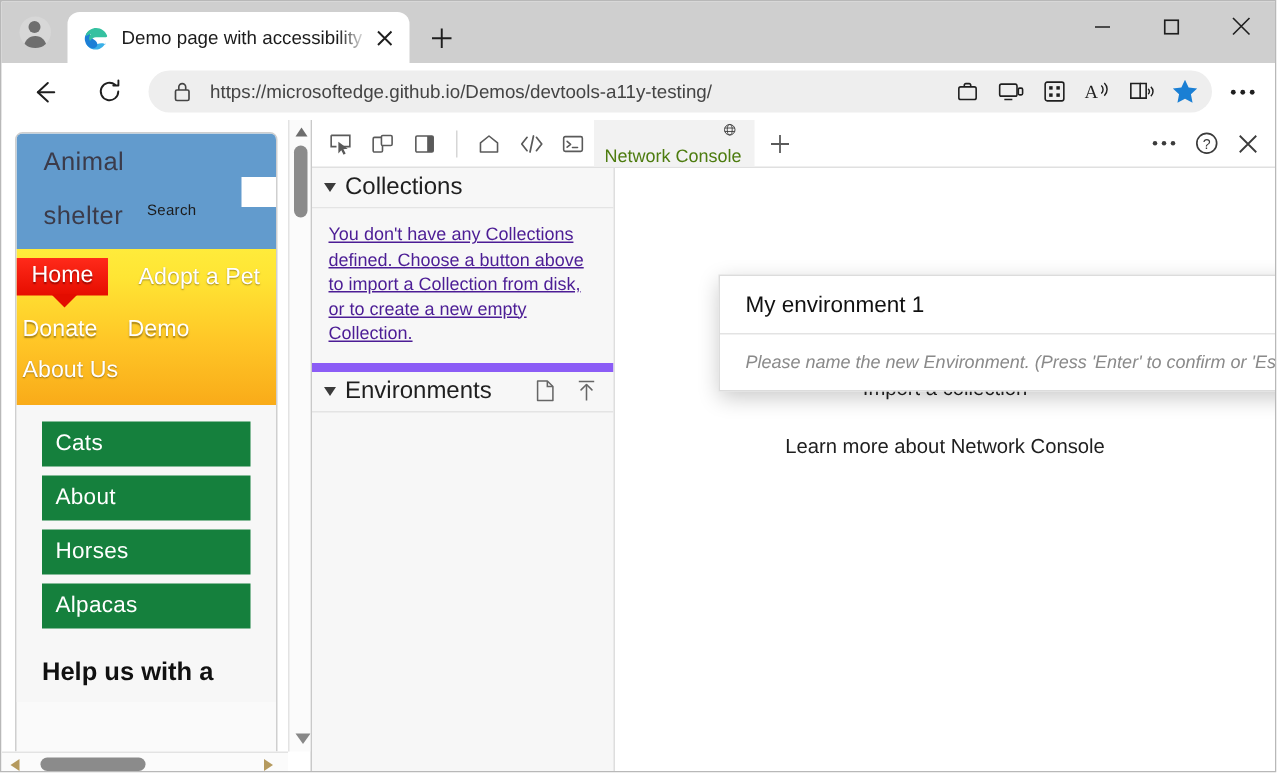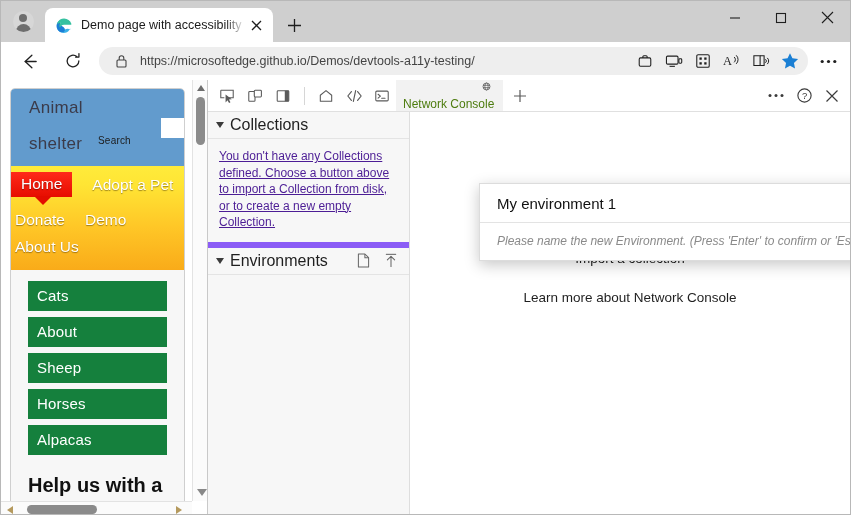--- a/index.html
+++ b/index.html
@@ -234,21 +234,21 @@
     color: #ffffff;
     font-size: 15px;
     height: 30px;
     line-height: 30px;
     padding-left: 9px;
     margin-bottom: 6px;
     cursor: pointer;
     letter-spacing: .2px;
   }
   #help-heading {
-    font-size: 20px;
+    font-size: 17px;
     font-weight: bold;
     color: #111;
     margin-top: 19px;
   }
 
   
   #page-vscroll {
     position: absolute;
     right: 0; top: 0; width: 15px; bottom: 15px;
     background: #fbfbfb;
@@ -606,21 +606,20 @@
               <span class="nav-link" style="margin-left:20px">Demo</span>
             </div>
             <div class="nav-row">
               <span class="nav-link">About Us</span>
             </div>
           </div>
 
           <div id="site-body">
             <div class="animal-button">Cats</div>
             <div class="animal-button">About</div>
-            <div class="animal-button">Sheep</div>
             <div class="animal-button">Horses</div>
             <div class="animal-button">Alpacas</div>
             <div id="help-heading">Help us with a</div>
           </div>
 
         </div>
       </div>
 
       <div id="page-vscroll">
         <div class="sb-arrow" id="vs-up"></div>

